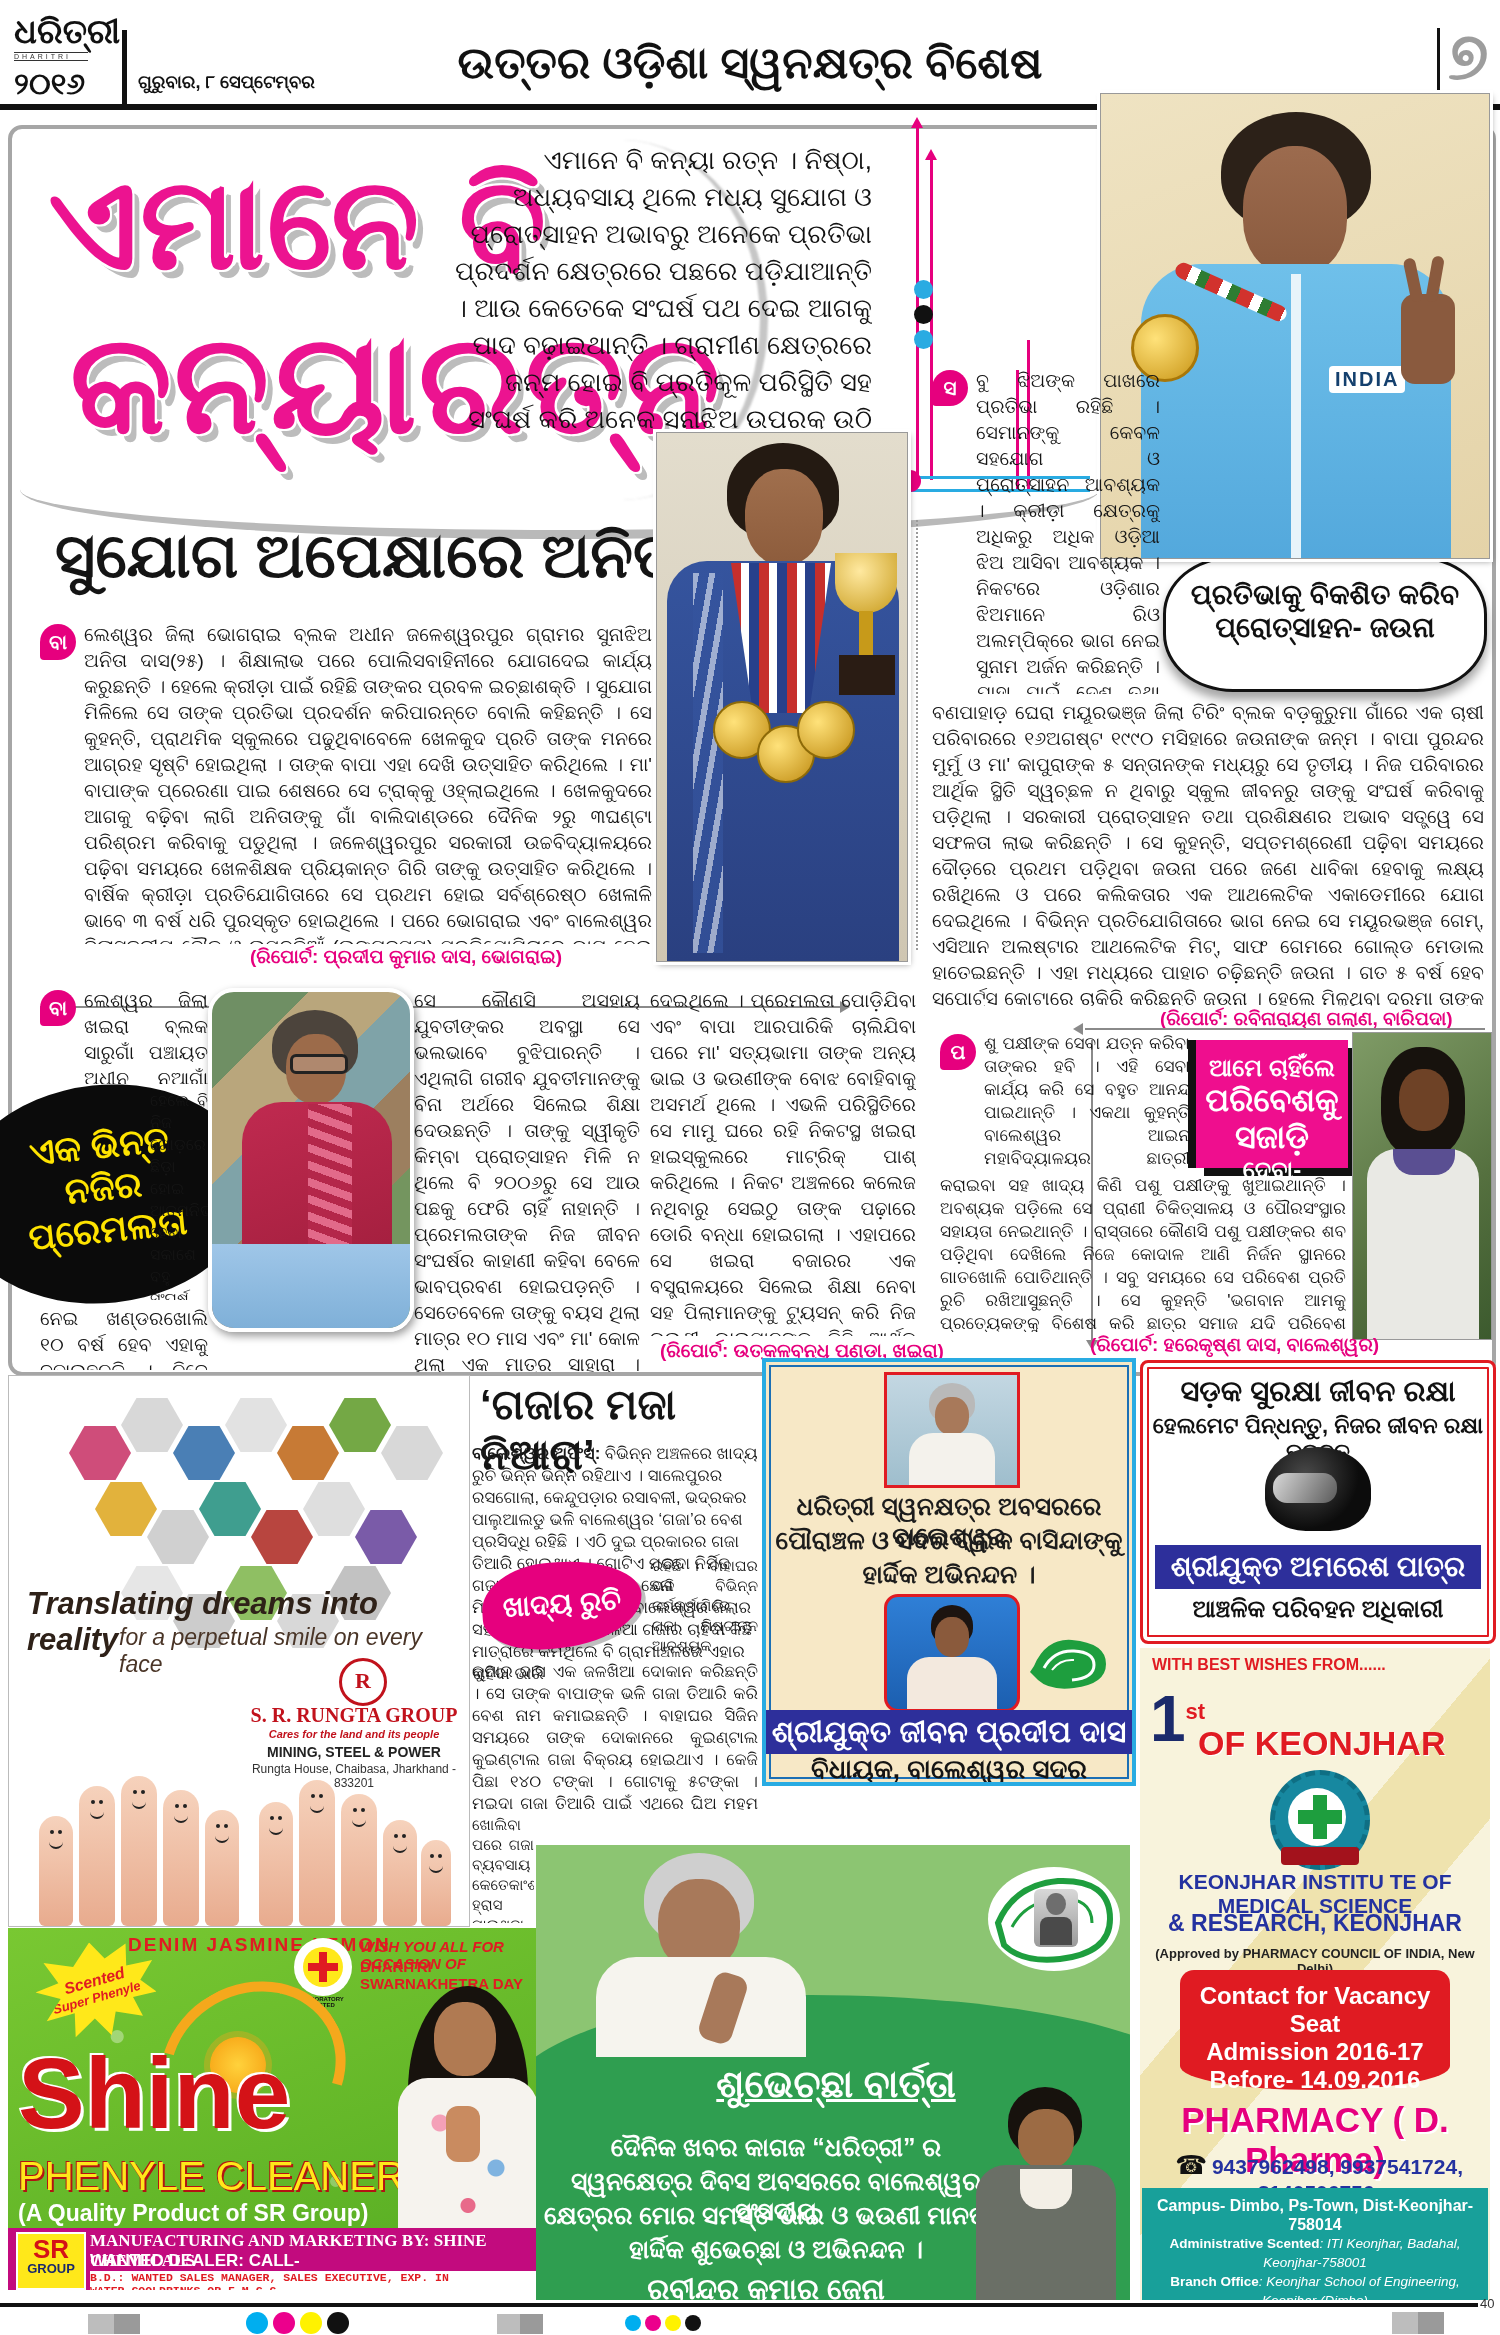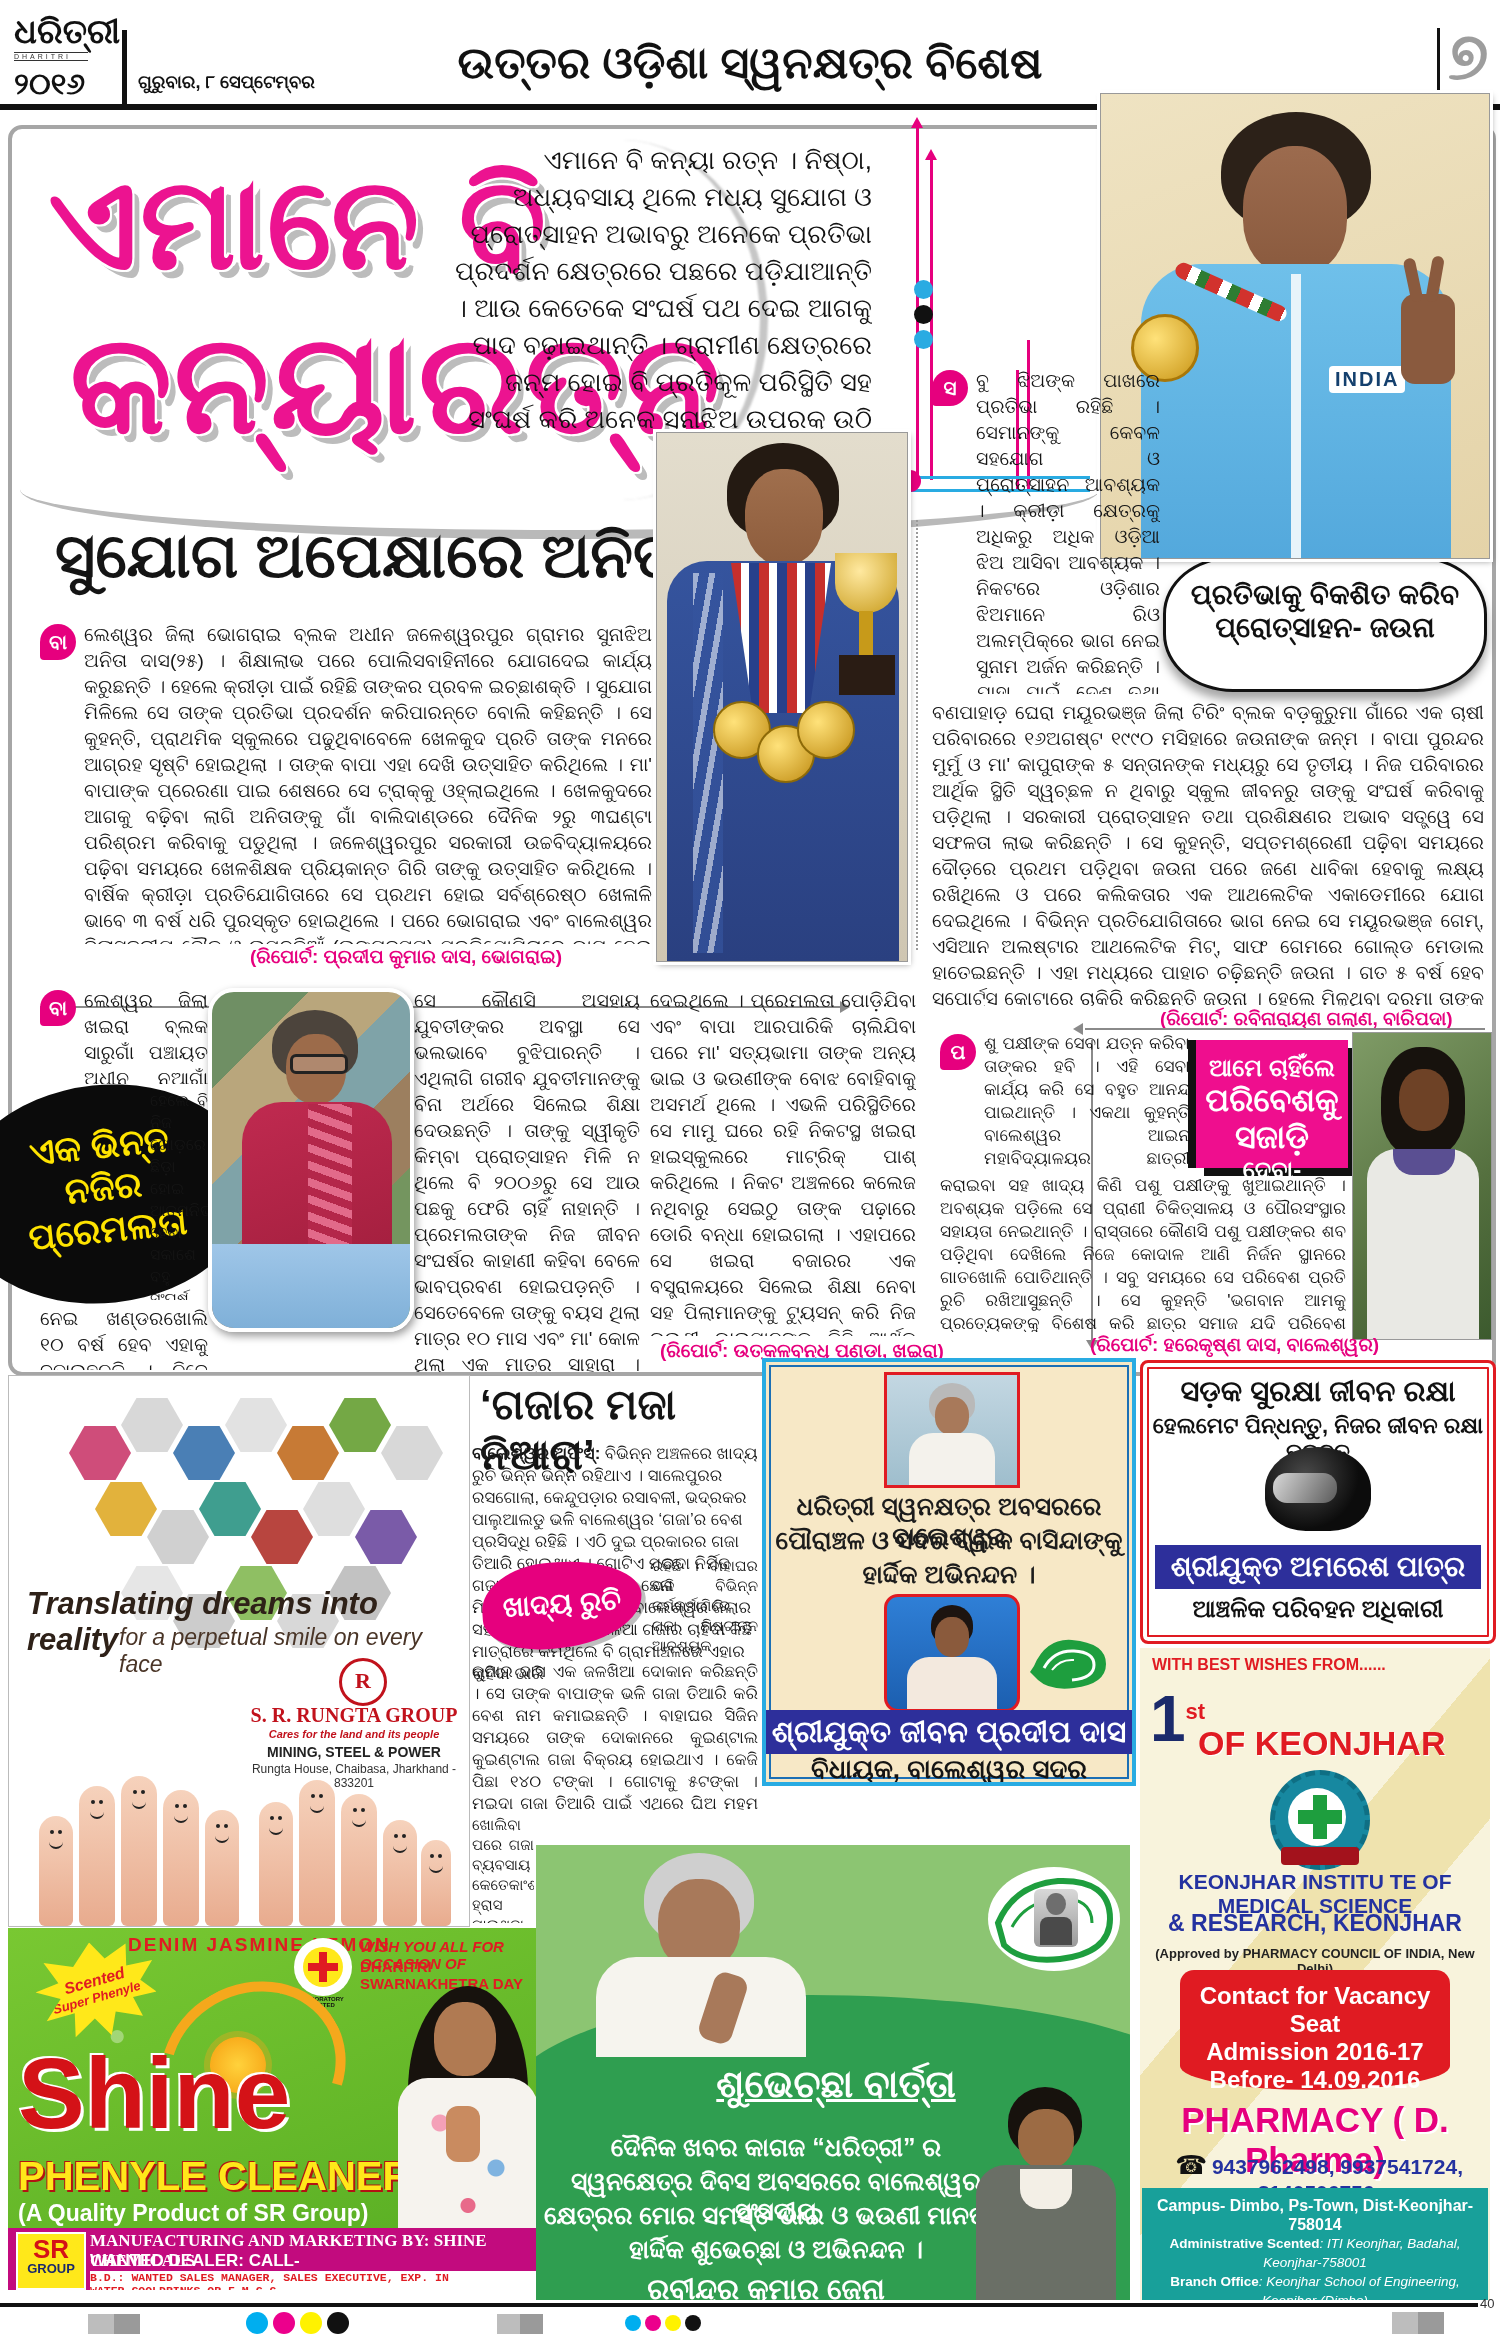--- a/index.html
+++ b/index.html
@@ -337,21 +337,21 @@
       <div style="position:absolute;left:25px;top:14px;width:8px;height:30px;background:#e01b22;"></div>
       <div style="position:absolute;left:14px;top:25px;width:30px;height:8px;background:#e01b22;"></div>
       <div style="position:absolute;left:-4px;top:58px;width:66px;font-size:6px;font-weight:bold;color:#111;">LABORATORY TESTED</div>
     </div>
     <div style="position:absolute;left:352px;top:10px;width:190px;font-size:15px;font-weight:bold;font-style:italic;color:#e01b22;">WISH YOU ALL FOR OCCASION OF</div>
     <div style="position:absolute;left:352px;top:30px;width:190px;font-size:15px;font-weight:bold;color:#e01b22;">DHARITRI SWARNAKHETRA DAY</div>
     <div style="position:absolute;left:150px;top:56px;width:170px;height:150px;border:10px solid transparent;border-top:10px solid #f5a81c;border-right:10px solid #f5a81c;border-radius:50%;transform:rotate(-30deg);">
       <div style="position:absolute;left:46px;top:36px;width:56px;height:56px;background:radial-gradient(circle,#ffd23c,#f59d0e);border-radius:50%;box-shadow:0 0 0 6px rgba(245,168,28,.35);"></div>
     </div>
     <div style="position:absolute;left:10px;top:108px;font-size:100px;font-weight:bold;color:#d41217;text-shadow:3px 3px 0 #fff,-2px -2px 0 #fff;">Shine</div>
-    <div style="position:absolute;left:10px;top:226px;font-size:40px;font-weight:bold;color:#ffe81a;text-shadow:2px 2px 0 #b31313,-1px -1px 0 #b31313;">PHENYLE CLEANER</div>
+    <div style="position:absolute;left:10px;top:226px;font-size:40px;font-weight:normal;color:#ffe81a;text-shadow:2px 2px 0 #b31313,-1px -1px 0 #b31313;">PHENYLE CLEANER</div>
     <div style="position:absolute;left:10px;top:272px;font-size:23px;font-weight:bold;color:#fff;">(A  Quality Product of SR Group)</div>
     <div style="position:absolute;left:330px;top:58px;width:216px;height:240px;">
       <div style="position:absolute;left:70px;top:0;width:120px;height:210px;background:#17120d;border-radius:50% 50% 20% 20%;"></div>
       <div style="position:absolute;left:96px;top:16px;width:62px;height:74px;background:#b07a52;border-radius:46%;"></div>
       <div style="position:absolute;left:60px;top:92px;width:140px;height:150px;background:radial-gradient(circle at 30% 30%,#f4a0b8 0 8px,transparent 9px),radial-gradient(circle at 70% 60%,#7fb3e0 0 8px,transparent 9px),radial-gradient(circle at 50% 85%,#e86a8a 0 7px,transparent 8px),#f6f3ee;border-radius:30px 30px 0 0;"></div>
       <div style="position:absolute;left:108px;top:120px;width:34px;height:56px;background:#c98b60;border-radius:12px;"></div>
     </div>
     <div style="position:absolute;left:0;top:300px;width:546px;height:62px;background:#c20b7e;">
       <div style="position:absolute;left:8px;top:4px;width:66px;height:54px;background:#ffe81a;border:2px solid #fff;text-align:center;">
         <span style="font-size:26px;font-weight:bold;color:#d41217;">SR</span>

